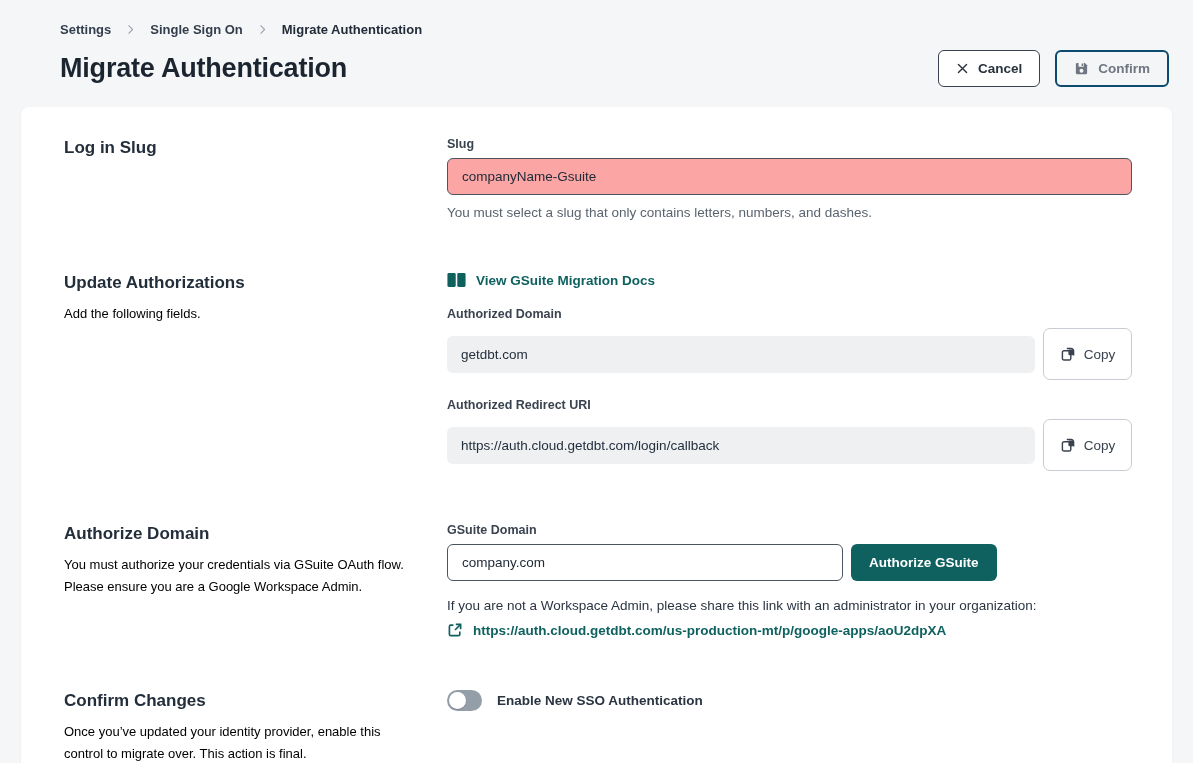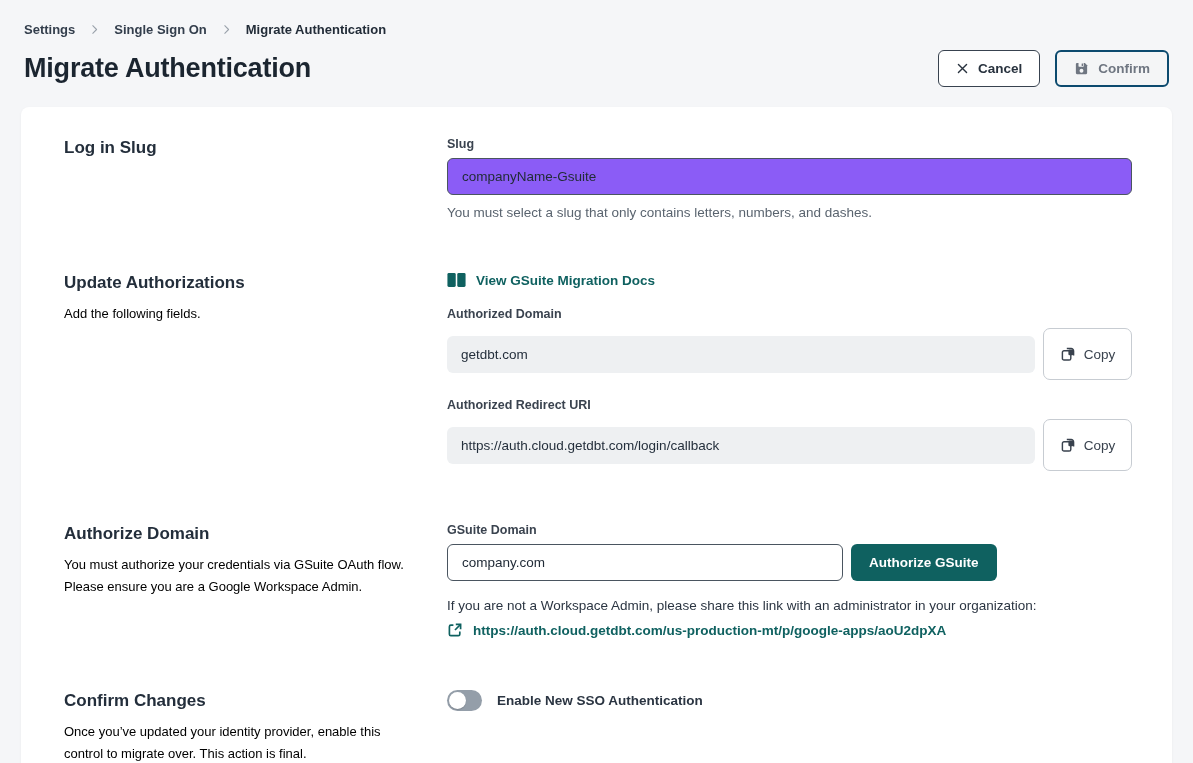--- a/index.html
+++ b/index.html
@@ -5,21 +5,21 @@
   * { box-sizing: border-box; margin: 0; padding: 0; }
   html, body { width: 1193px; height: 763px; overflow: hidden; }
   body {
     background: #f5f6f8;
     font-family: "Liberation Sans", sans-serif;
     color: #242f3c;
     -webkit-font-smoothing: antialiased;
   }
 
   
-  .page-header { padding: 22px 24px 0 24px; }
+  .page-header { padding: 22px 24px 0 24px; margin-left: 36px; }
   .breadcrumb { display: flex; align-items: center; gap: 14px; font-size: 13px; font-weight: 600; color: #333e4c; }
   .crumb { cursor: pointer; }
   .crumb.current { font-weight: 700; color: #222c38; cursor: default; }
   .crumb-sep { display: inline-flex; color: #9aa2ab; }
   .title-row { display: flex; justify-content: space-between; align-items: center; margin-top: 13px; }
   .page-title { font-size: 27px; font-weight: 700; color: #1b2530; letter-spacing: -0.2px; }
   .header-actions { display: flex; align-items: center; gap: 15px; }
   .btn { display: inline-flex; align-items: center; gap: 9px; height: 37px; padding: 10px 17px; border-radius: 6px; font-size: 13.5px; font-weight: 600; background: #fff; cursor: pointer; font-family: inherit; }
   .btn-cancel { border: 1px solid #38424f; color: #28323e; }
   .btn-confirm { border: 2px solid #0c4a6e; background: #f4f5f6; color: #6f7681; }
@@ -36,21 +36,21 @@
   .section + .section { margin-top: 52px; }
   .section-heading { font-size: 17px; font-weight: 700; color: #232e3b; line-height: 1.3; }
   .section-desc { margin-top: 9px; font-size: 13px; line-height: 1.65; color: #000000; max-width: 345px; }
 
   .field-label { display: block; font-size: 12.5px; font-weight: 700; color: #3a434f; margin-bottom: 7px; }
   .text-input {
     width: 100%; height: 37px; border-radius: 6px; padding: 0 14px;
     font-size: 13.5px; color: #222c38; font-family: inherit;
     border: 1px solid #4a5560; background: #fff; outline: none;
   }
-  .input-slug { background: #8b5cf6; }
+  .input-slug { background: #fca5a5; }
   .helper-text { margin-top: 10px; font-size: 13.5px; color: #5a646f; }
 
   .docs-link { display: inline-flex; align-items: center; gap: 10px; font-size: 13.5px; font-weight: 700; color: #0f6160; cursor: pointer; margin-bottom: 19px; }
 
   .copy-row { display: flex; align-items: center; gap: 8px; }
   .copy-row + .field-label { margin-top: 18px; }
   .readonly-field {
     flex: 1; height: 37px; display: flex; align-items: center;
     background: #eef0f2; border-radius: 6px; padding: 0 14px;
     font-size: 13.5px; color: #242f3c;

